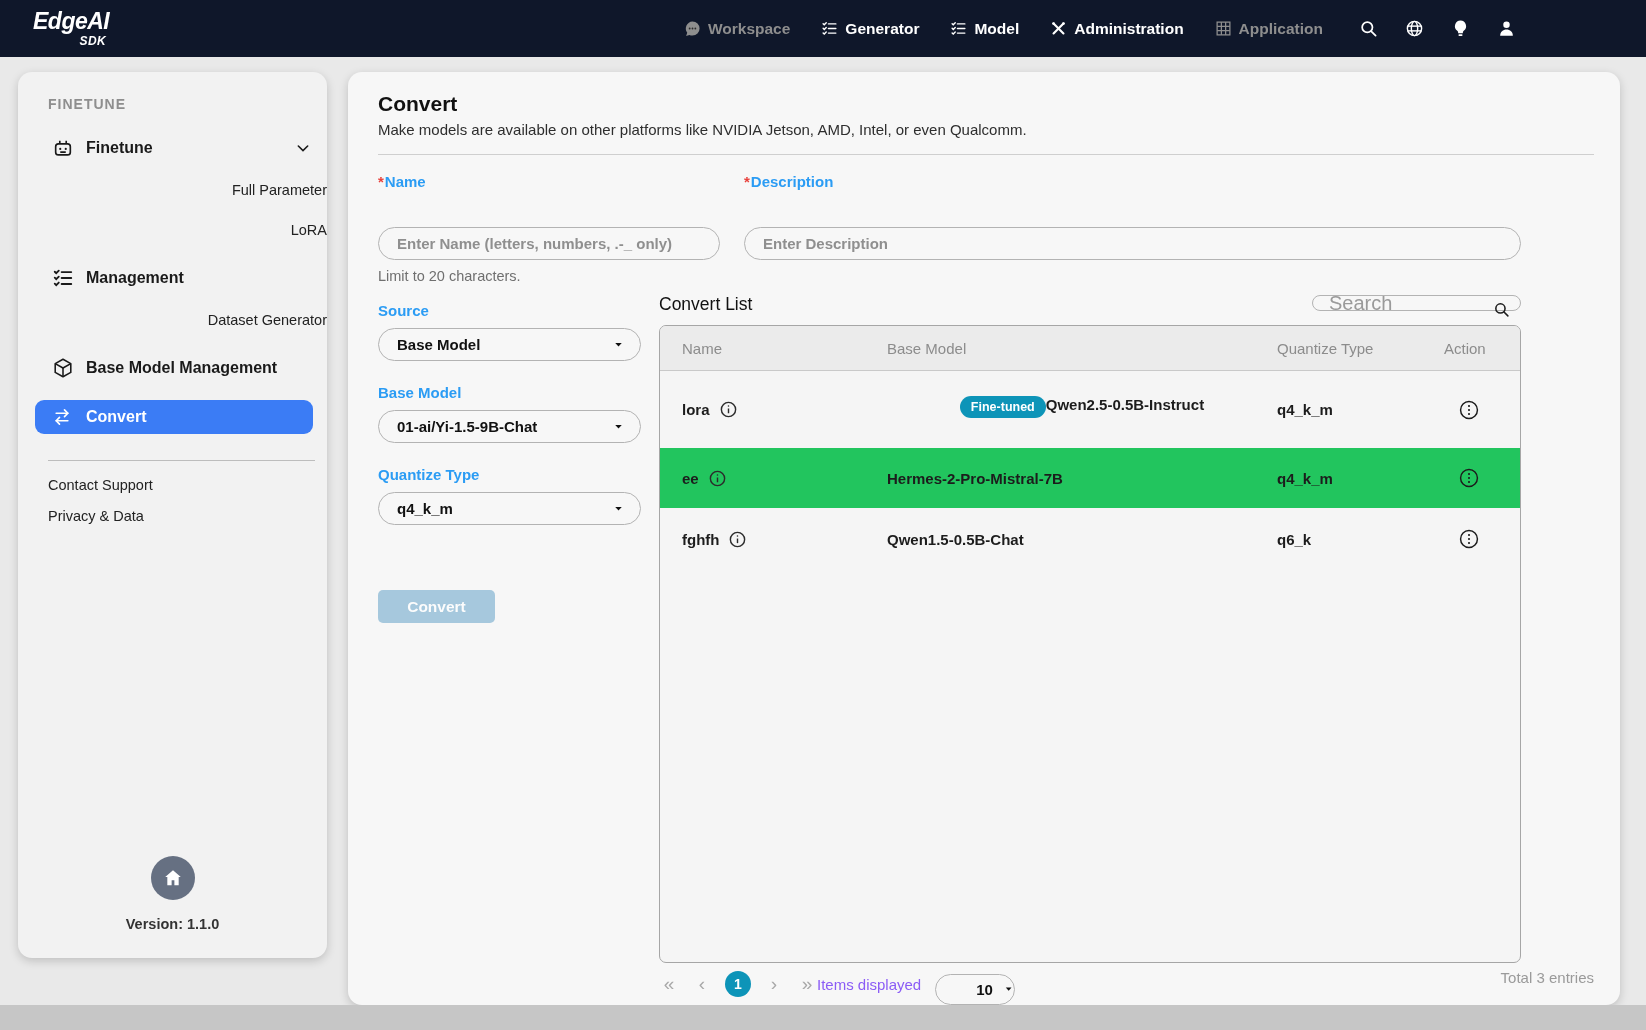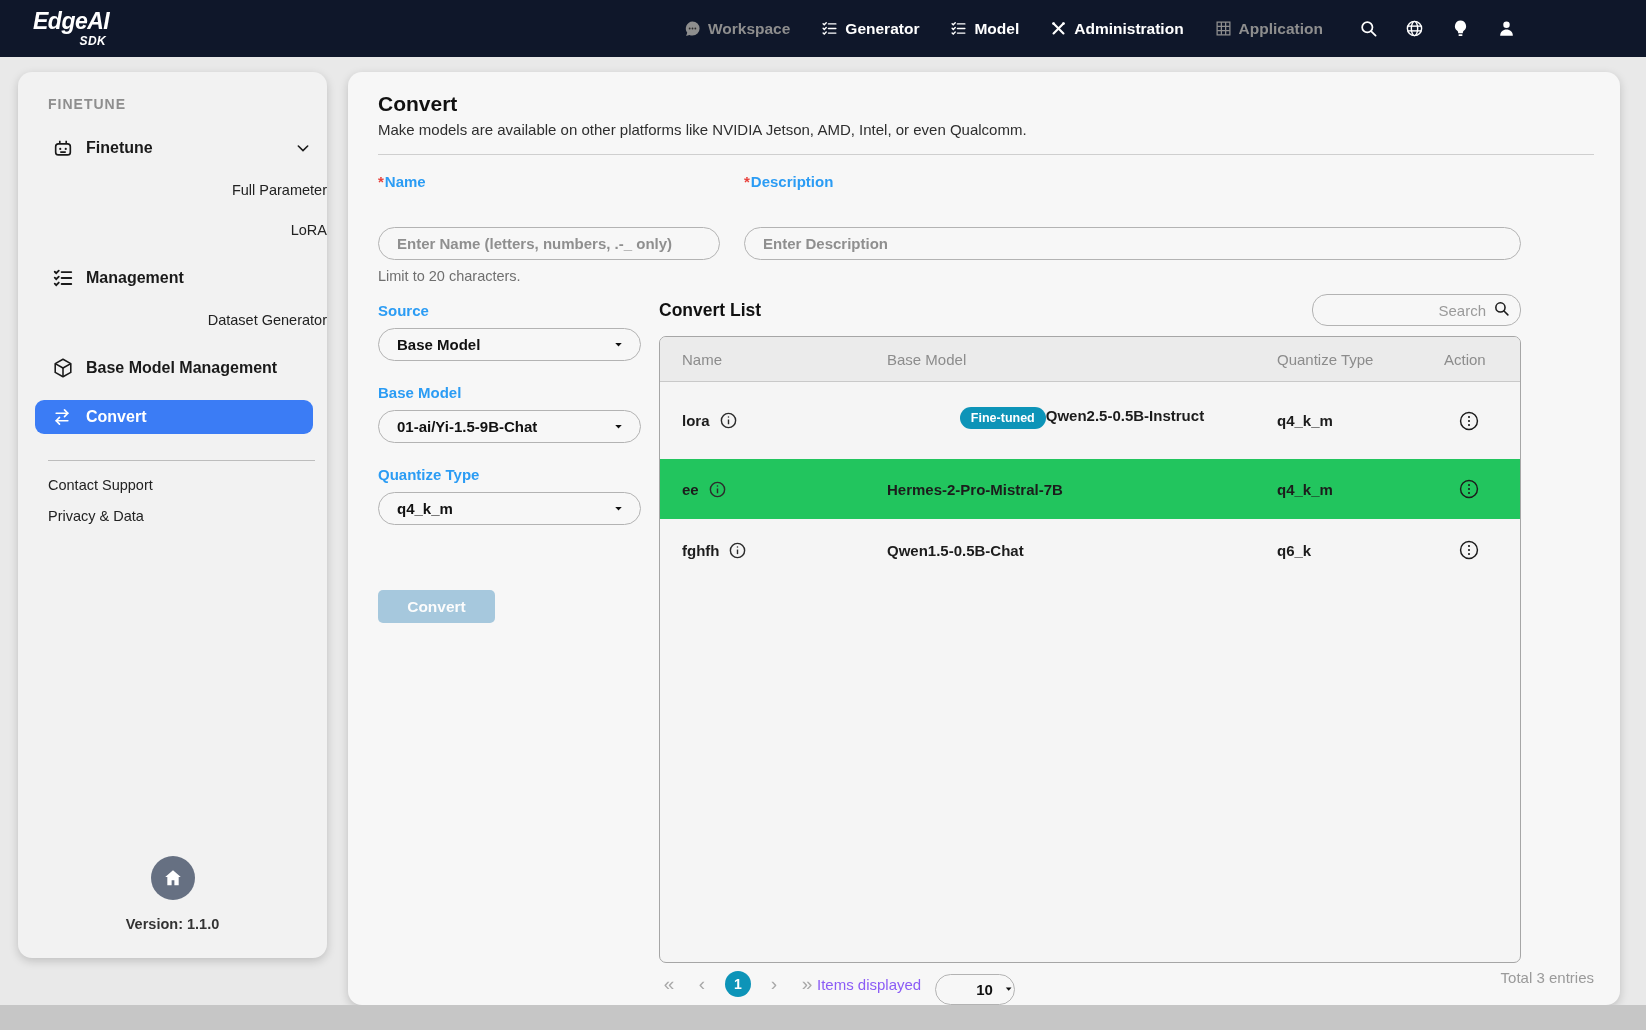--- a/index.html
+++ b/index.html
@@ -88,25 +88,25 @@
   }
   .select-pill .sel-value { font-size:15px; font-weight:700; color:#111; }
   .select-pill svg { width:13px; height:13px; color:#111; flex:none; }
   .convert-btn {
     margin-top:42px; width:117px; height:33px; border:none; border-radius:5px;
     background:#a6c8dd; color:#fcfcfc; font-family:inherit; font-size:15.5px; font-weight:600; cursor:default;
   }
 
   .right-col { flex:1; margin-left:18px; margin-right:73px; display:flex; flex-direction:column; min-width:0; padding-top:6px; }
   .list-header { display:flex; align-items:center; justify-content:space-between; margin-bottom:10px; }
-  .list-title { font-size:17.5px; font-weight:700; color:#111; }
+  .list-title { font-size:17.5px; font-weight:400; color:#111; }
   .search-wrap { position:relative; width:209px; }
   .search-input {
-    width:100%; height:32px; border:1px solid #b3b3b3; border-radius:15px; background:transparent;
-    padding:0 34px 0 16px; font-family:inherit; font-size:15px; color:#444; outline:none;text-align:right;
+    width:100%; height:16px; border:1px solid #b3b3b3; border-radius:15px; background:transparent;
+    padding:0 34px 0 16px; font-family:inherit; font-size:20px; color:#444; outline:none;
   }
   .search-input::placeholder { color:#9a9a9a; }
   .search-icon { position:absolute; right:11px; top:6px; width:17px; height:17px; color:#1c1c1c; cursor:pointer; }
   .search-icon svg { width:100%; height:100%; display:block; }
 
   .table-box {
     flex:1; border:1px solid #a6a6a6; border-radius:7px; overflow:hidden;
     display:flex; flex-direction:column; min-height:0; background:#f5f5f5;
   }
   .t-grid { display:grid; grid-template-columns:205px 390px 167px 1fr; padding-left:22px; align-items:center; }

